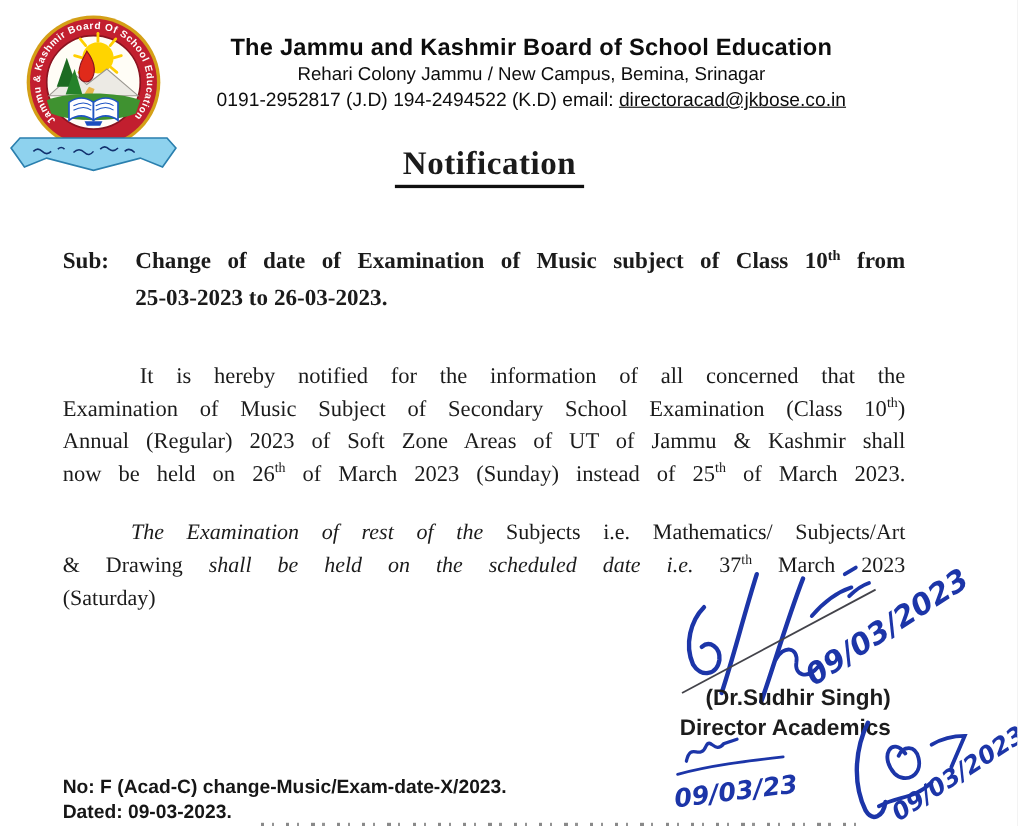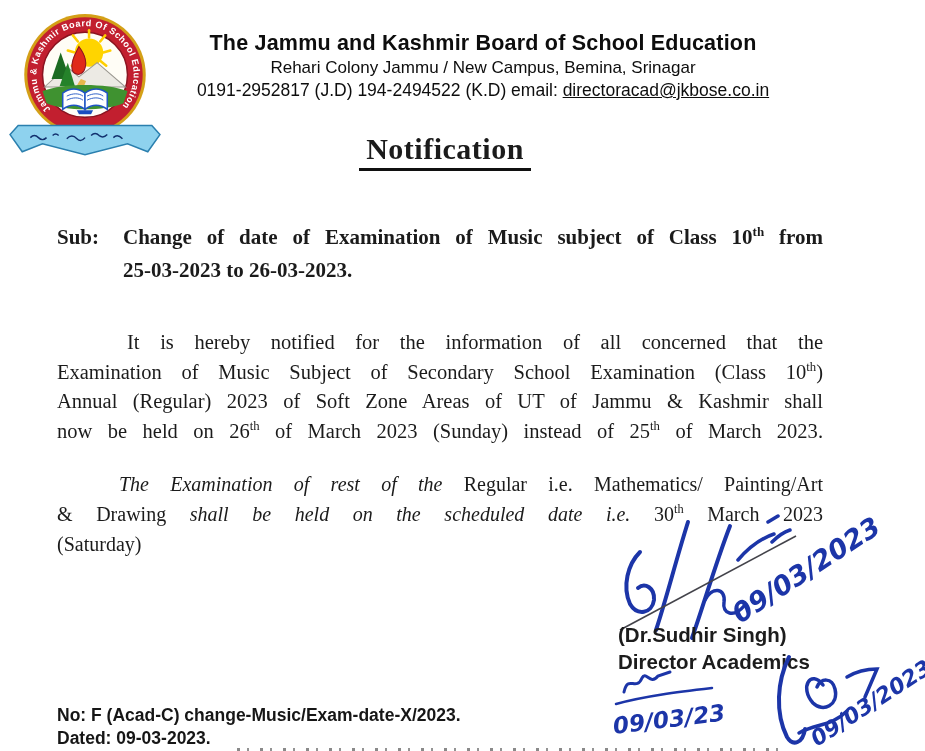--- a/index.html
+++ b/index.html
@@ -26,21 +26,21 @@
   .subject{font-weight:bold;font-size:21px;line-height:33px;position:relative;padding-left:66px;}
   .subject .sub-label{position:absolute;left:0;top:0;}
   .para1{margin-top:41px;line-height:29.5px;}
   .para1 .indent{padding-left:70px;}
   .para2{margin-top:23px;line-height:30px;font-size:20px;}
   .para2 .indent{padding-left:62px;}
   .it{font-style:italic;}
   .bd{font-weight:normal;}
   
   .sign-text{position:absolute;left:618px;top:621px;font-family:"Liberation Sans",sans-serif;
-    font-weight:600;font-size:20.5px;line-height:27px;color:#1c1c1c;}
+    font-weight:600;font-size:20.5px;line-height:27px;color:#1c1c1c;text-align:right;}
   .sig-svg{position:absolute;overflow:visible;}
   .sig-main{left:610px;top:512px;width:280px;height:135px;}
   .sig-left{left:610px;top:666px;width:125px;height:80px;}
   .sig-right{left:755px;top:653px;width:170px;height:98px;}
   .hand{font-family:"DejaVu Sans",sans-serif;font-style:italic;font-weight:bold;}
   
   .footer-left{position:absolute;left:57px;top:656px;margin-top:48px;}
   .ref-line{font-family:"Liberation Sans",sans-serif;font-weight:600;font-size:17.5px;line-height:23px;color:#161616;}
   .copy-to{font-family:"Liberation Serif",serif;font-size:20.5px;margin-top:30px;color:#141414;}
   .cutoff-line{position:absolute;left:237px;bottom:0;width:545px;height:3px;opacity:.65;
@@ -111,22 +111,22 @@
     </div>
 
     <div class="para1">
       <div class="line indent">It is hereby notified for the information of all concerned that the</div>
       <div class="line"><span>Examination of </span><span class="bd">Music Subject</span><span> of Secondary School Examination (Class 10</span><sup>th</sup><span>)</span></div>
       <div class="line">Annual (Regular) 2023 of Soft Zone Areas of UT of Jammu &amp; Kashmir shall</div>
       <div class="line"><span>now be held on </span><span class="bd"><span>26</span><sup>th</sup><span> of March 2023 (Sunday) instead of 25</span><sup>th</sup><span> of March 2023</span></span><span>.</span></div>
     </div>
 
     <div class="para2">
-      <div class="line indent"><span class="it">The Examination of rest of the </span><span class="bd">Regular i.e. Mathematics/ Painting/Art</span></div>
-      <div class="line"><span class="bd">&amp; Drawing </span><span class="it">shall be held on the scheduled date i.e. </span><span class="bd"><span>30</span><sup>th</sup><span> March 2023</span></span></div>
+      <div class="line indent"><span class="it">The Examination of rest of the </span><span class="bd">Subjects i.e. Mathematics/ Subjects/Art</span></div>
+      <div class="line"><span class="bd">&amp; Drawing </span><span class="it">shall be held on the scheduled date i.e. </span><span class="bd"><span>37</span><sup>th</sup><span> March 2023</span></span></div>
       <div class="line left bd">(Saturday)</div>
     </div>
   </main>
 
   <svg class="sig-svg sig-main" viewBox="0 0 280 135" xmlns="http://www.w3.org/2000/svg">
     <g stroke="#1c35a8" fill="none" stroke-linecap="round">
       <path stroke-width="4" d="M30,40 C18,52 12,74 20,92 C27,104 42,102 44,88 C45,76 35,70 28,76"></path>
       <path stroke-width="4" d="M78,10 C66,48 56,88 46,118"></path>
       <path stroke-width="4" d="M120,14 C106,50 92,98 82,126"></path>
       <path stroke-width="3.5" d="M95,88 C102,74 116,76 114,90 C112,102 124,106 134,94"></path>

